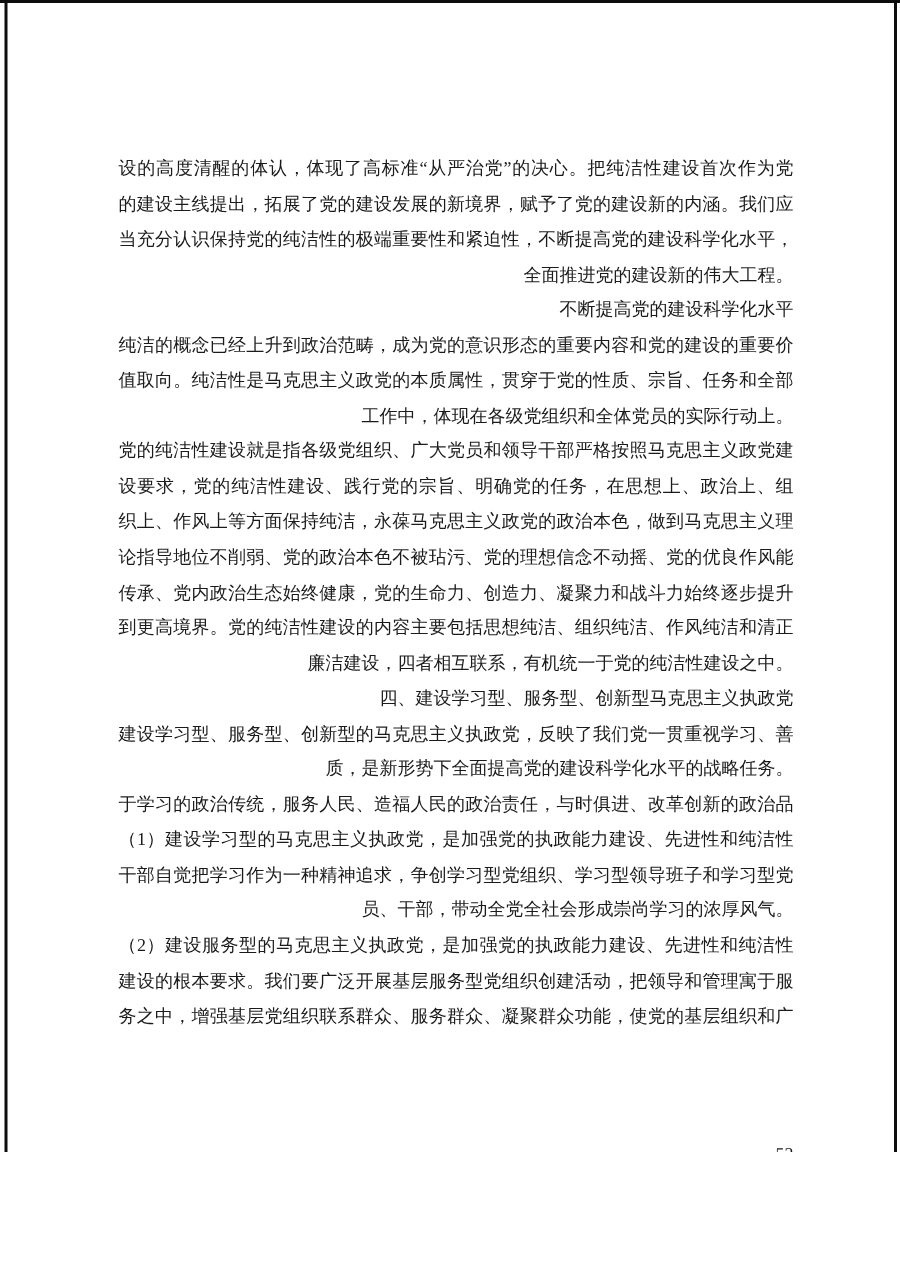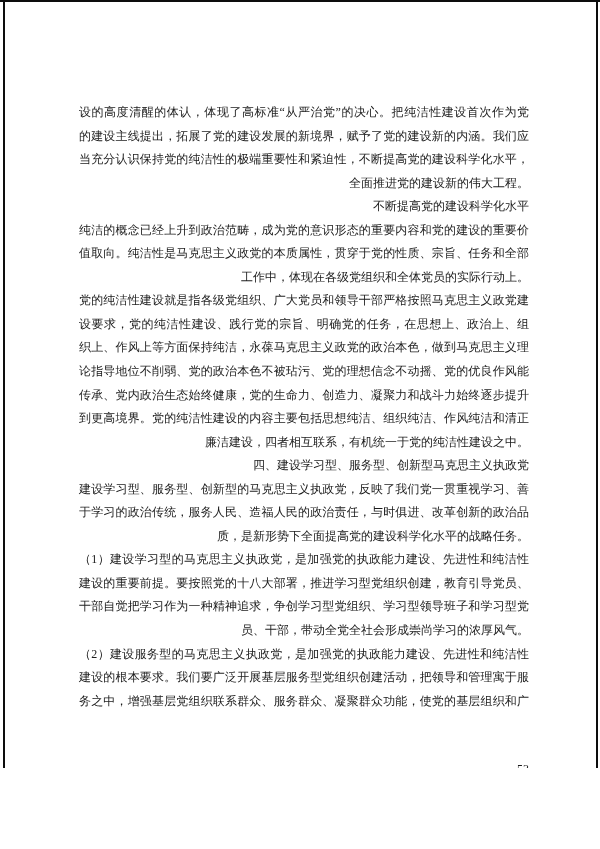--- a/index.html
+++ b/index.html
@@ -86,26 +86,25 @@
         <div class="line full">论指导地位不削弱、党的政治本色不被玷污、党的理想信念不动摇、党的优良作风能</div>
         <div class="line full">传承、党内政治生态始终健康，党的生命力、创造力、凝聚力和战斗力始终逐步提升</div>
         <div class="line full">到更高境界。党的纯洁性建设的内容主要包括思想纯洁、组织纯洁、作风纯洁和清正</div>
         <div class="line">廉洁建设，四者相互联系，有机统一于党的纯洁性建设之中。</div>
       </div>
       <div class="block heading">
         <div class="line">四、建设学习型、服务型、创新型马克思主义执政党</div>
       </div>
       <div class="block paragraph">
         <div class="line full">建设学习型、服务型、创新型的马克思主义执政党，反映了我们党一贯重视学习、善</div>
+        <div class="line">质，是新形势下全面提高党的建设科学化水平的战略任务。</div>
         <div class="line full">于学习的政治传统，服务人民、造福人民的政治责任，与时俱进、改革创新的政治品</div>
-        <div class="line">质，是新形势下全面提高党的建设科学化水平的战略任务。</div>
       </div>
       <div class="block paragraph">
         <div class="line full">（1）建设学习型的马克思主义执政党，是加强党的执政能力建设、先进性和纯洁性</div>
-        <div class="line full">建设的重要前提。要按照党的十八大部署，推进学习型党组织创建，教育引导党员、</div>
         <div class="line full">干部自觉把学习作为一种精神追求，争创学习型党组织、学习型领导班子和学习型党</div>
         <div class="line">员、干部，带动全党全社会形成崇尚学习的浓厚风气。</div>
       </div>
       <div class="block paragraph">
         <div class="line full">（2）建设服务型的马克思主义执政党，是加强党的执政能力建设、先进性和纯洁性</div>
         <div class="line full">建设的根本要求。我们要广泛开展基层服务型党组织创建活动，把领导和管理寓于服</div>
         <div class="line full">务之中，增强基层党组织联系群众、服务群众、凝聚群众功能，使党的基层组织和广</div>
       </div>
     </div>
 

